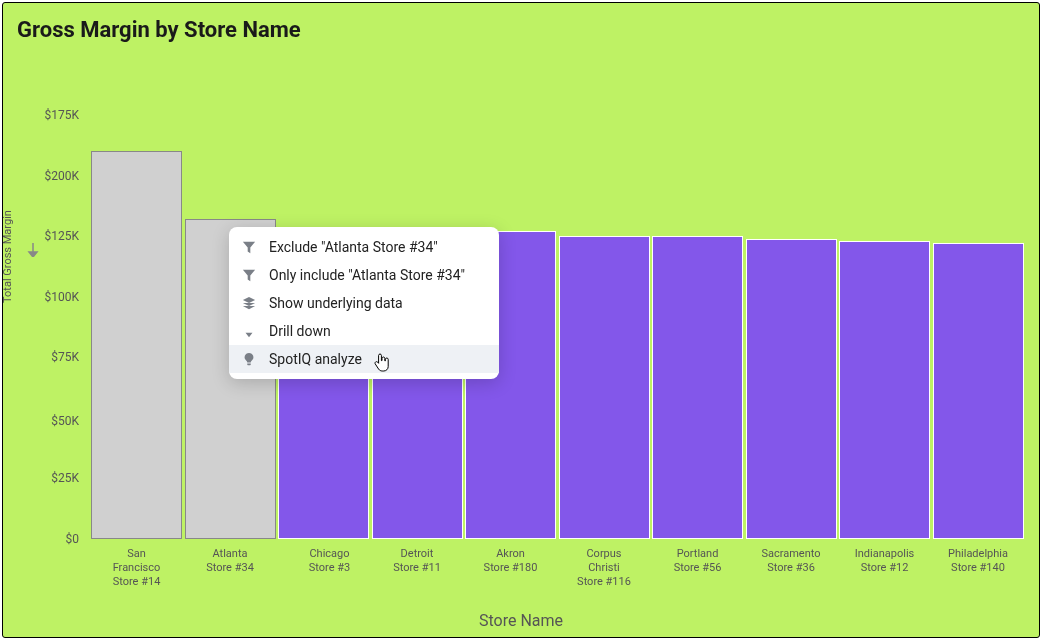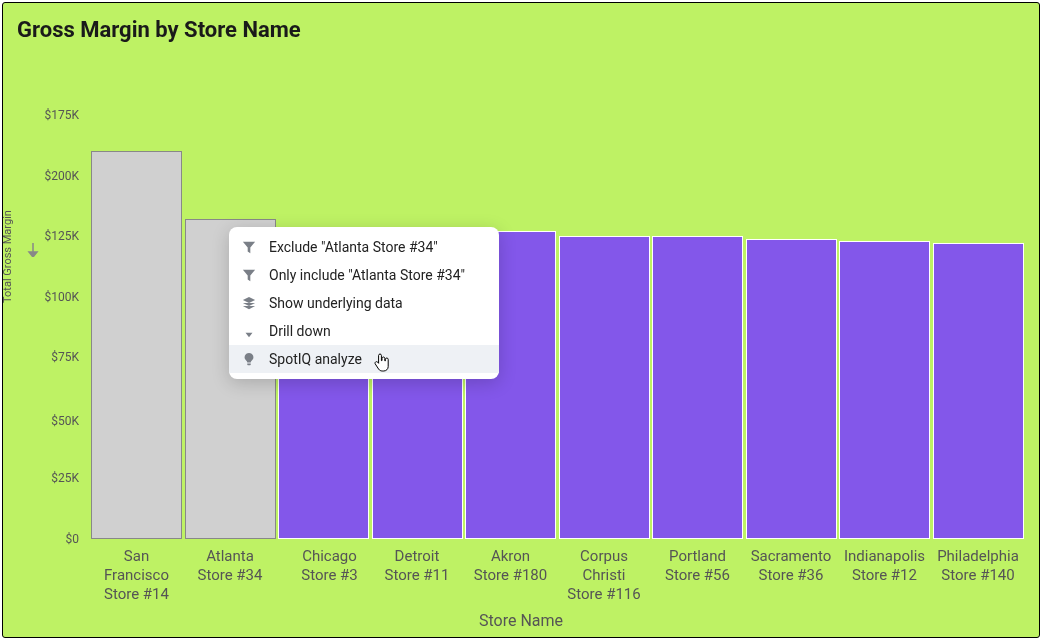--- a/index.html
+++ b/index.html
@@ -72,21 +72,21 @@
     top: 240px;
     font-size: 14px;
     color: #888;
   }
   
   .xtick {
     position: absolute;
     top: 544px;
     width: 93px;
     text-align: center;
-    font-size: 15px;
+    font-size: 11px;
     color: #555;
     line-height: 1.25;
     white-space: pre-line;
   }
   .xtitle {
     position: absolute;
     left: 0; right: 0;
     top: 608px;
     text-align: center;
     font-size: 16px;

